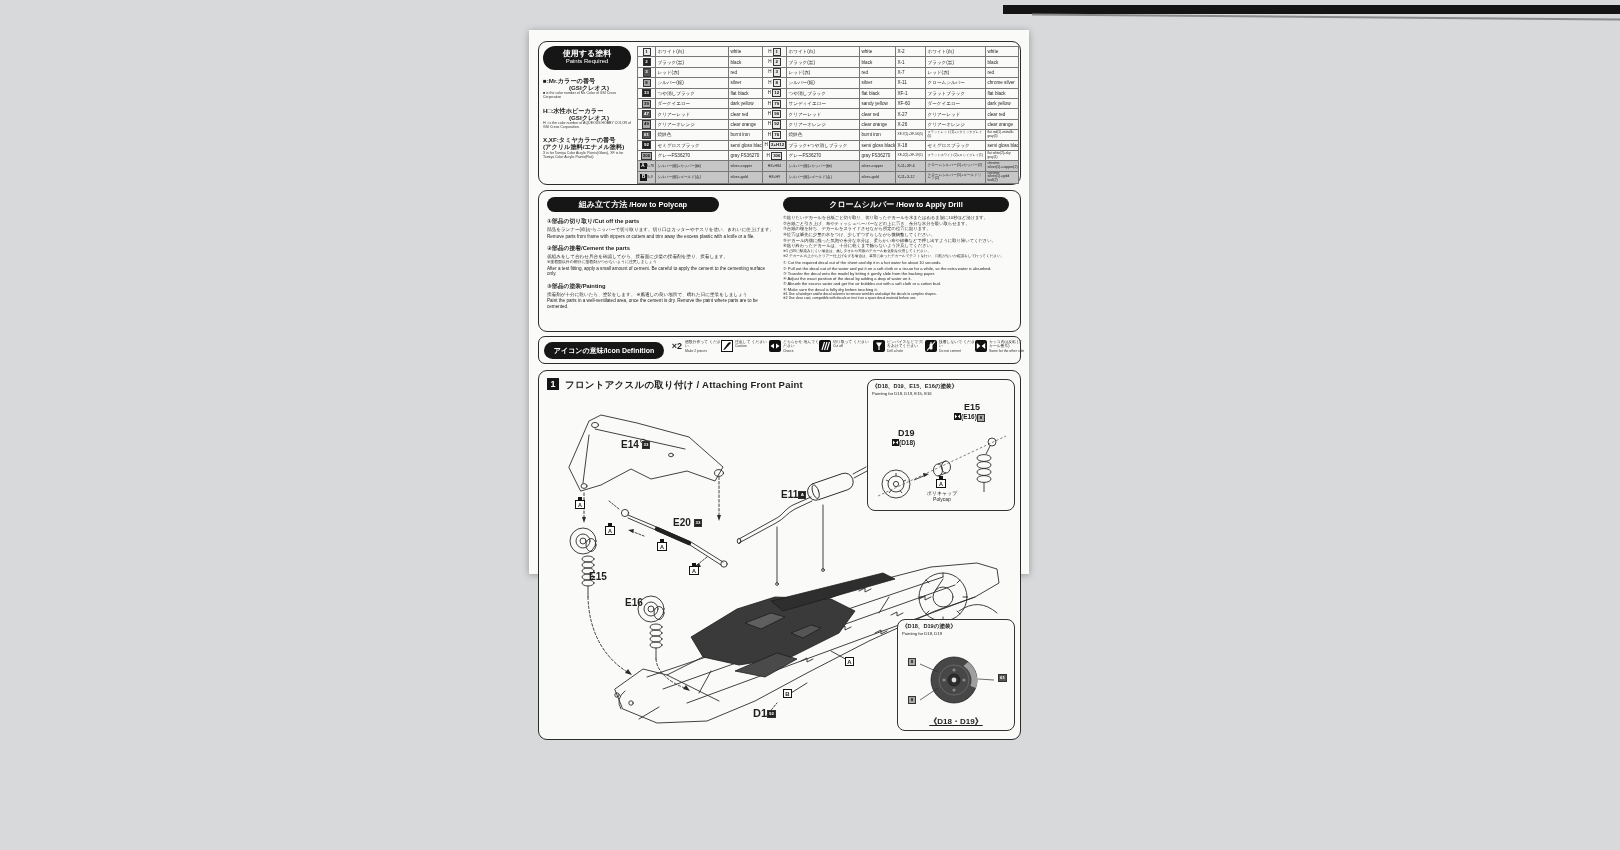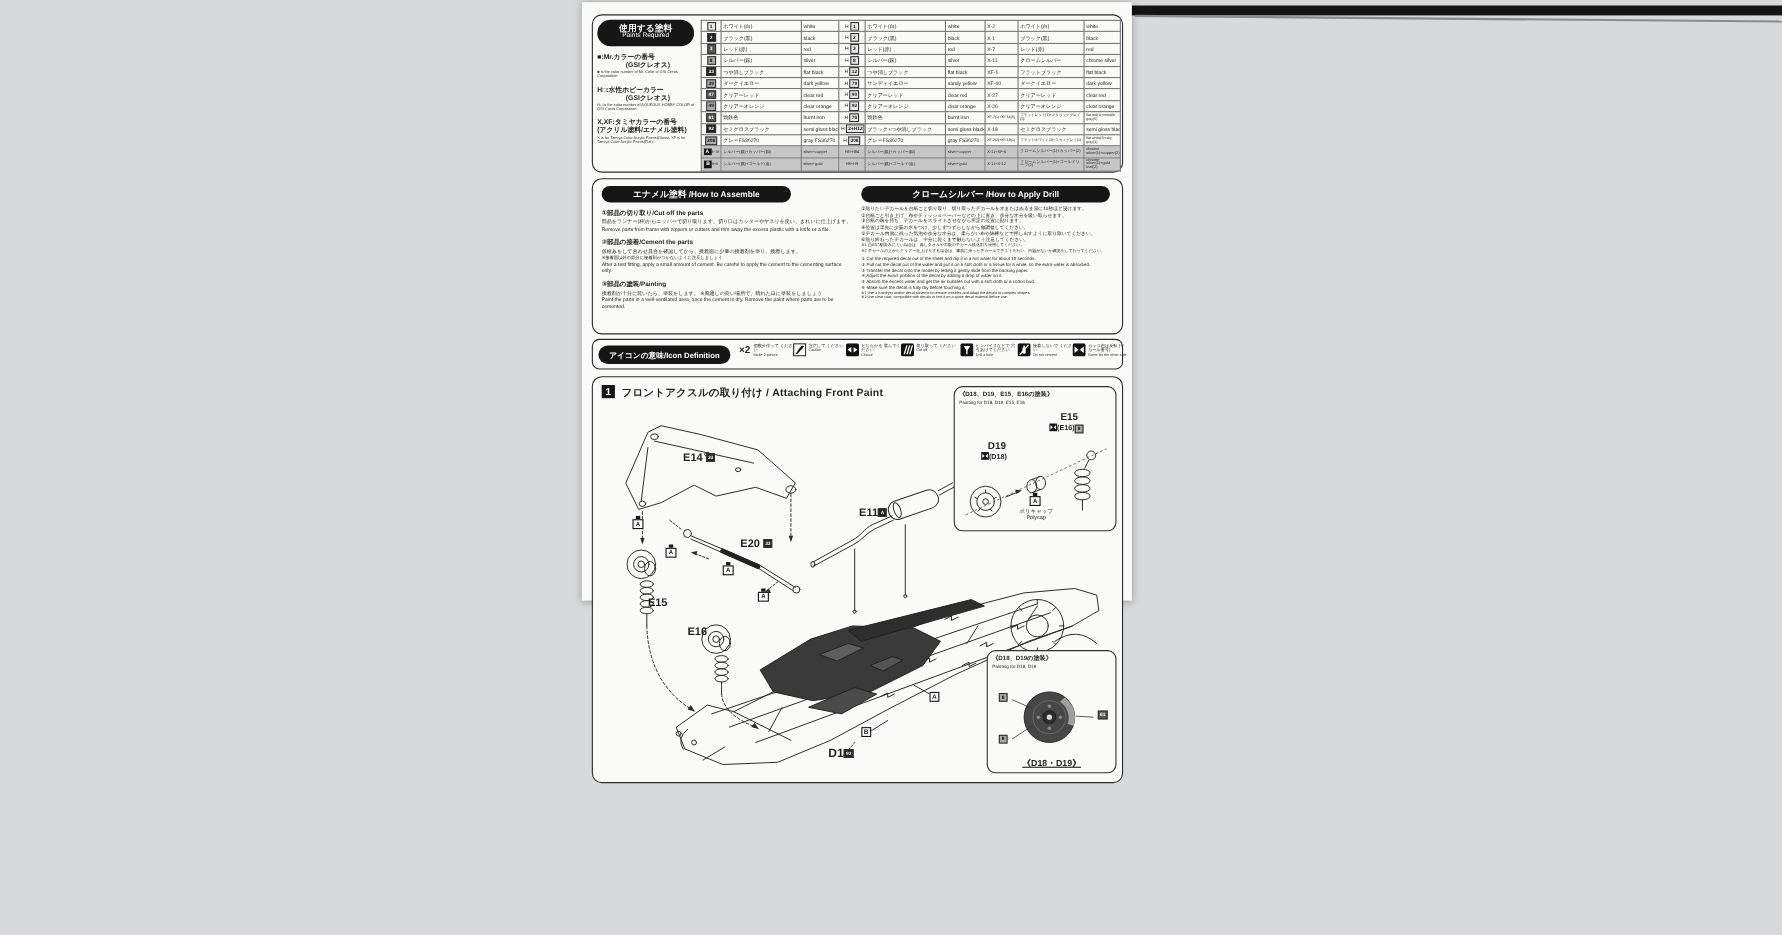--- a/index.html
+++ b/index.html
@@ -1,21 +1,21 @@
 <!DOCTYPE html>
 <html style="--paper: #fafaf8; --bg: #d8d9db; --ink: #1f1f1f;"><head>
 <meta charset="utf-8">
 <style>
   :root{ --paper:#fafaf8; --bg:#d8d9db; --ink:#1f1f1f; }
   *{margin:0;padding:0;box-sizing:border-box;}
   html,body{width:1620px;height:850px;overflow:hidden;}
   body{background:var(--bg);font-family:"Liberation Sans","DejaVu Sans",sans-serif;color:var(--ink);position:relative;}
   .artifact-bar{position:absolute;left:1003px;top:5px;width:617px;height:9px;background:#141414;}
   .artifact-line{position:absolute;left:1032px;top:16px;width:588px;height:2px;background:#8a8a8a;transform:rotate(.5deg);}
-  .sheet{position:absolute;left:529px;top:2px;width:500px;height:544px;background:var(--paper);box-shadow:0 1px 7px rgba(0,0,0,.3);}
+  .sheet{position:absolute;left:529px;top:30px;width:500px;height:544px;background:var(--paper);box-shadow:0 1px 7px rgba(0,0,0,.3);}
   .rbox{position:absolute;border:1.4px solid #2b2b2b;border-radius:9px;background:var(--paper);}
   .pill{background:#161616;color:#fff;border-radius:10px;display:flex;align-items:center;justify-content:center;white-space:nowrap;}
   
   .legend{position:absolute;left:4px;top:4px;width:92px;}
   .paint-badge{width:88px;height:24px;flex-direction:column;border-radius:13px;}
   .paint-badge .jp{font-size:8px;font-weight:bold;line-height:1;}
   .paint-badge .en{font-size:6px;line-height:1.2;}
   .lg-head{font-size:6.2px;font-weight:bold;line-height:1.15;}
   .lg-sub{font-size:6.2px;font-weight:bold;line-height:1.15;}
   .lg-note{font-size:3.5px;color:#333;line-height:1.2;}
@@ -259,22 +259,22 @@
             <td class="small">クロームシルバー(1)+ゴールドリーフ(2)</td>
             <td class="small">chrome silver(1)+gold leaf(2)</td>
           </tr>
     </tbody>
       </table>
   </div>
 
   <div class="rbox" style="left:9px;top:160px;width:483px;height:142px;">
     <div style="position:absolute;left:8px;top:6px;width:228px;">
       <div class="pill col-head" style="width:172px;">
-        <span class="jp">エナメル塗料</span>
-        <span class="en">/How to Assemble</span>
+        <span class="jp">組み立て方法</span>
+        <span class="en">/How to Polycap</span>
       </div>
       <div>
         <div class="as-head">①部品の切り取り/Cut off the parts</div>
         <div class="as-jp">部品をランナー(枠)からニッパーで切り取ります。切り口はカッターやヤスリを使い、きれいに仕上げます。</div>
         <div class="as-en">Remove parts from frame with nippers or cutters and trim away the excess plastic with a knife or a file.</div>
       </div>
       <div>
         <div class="as-head">②部品の接着/Cement the parts</div>
         <div class="as-jp">仮組みをして合わせ具合を確認してから、接着面に少量の接着剤を塗り、接着します。</div>
         <div class="as-note">※接着面以外の部分に接着剤がつかないように注意しましょう</div>

